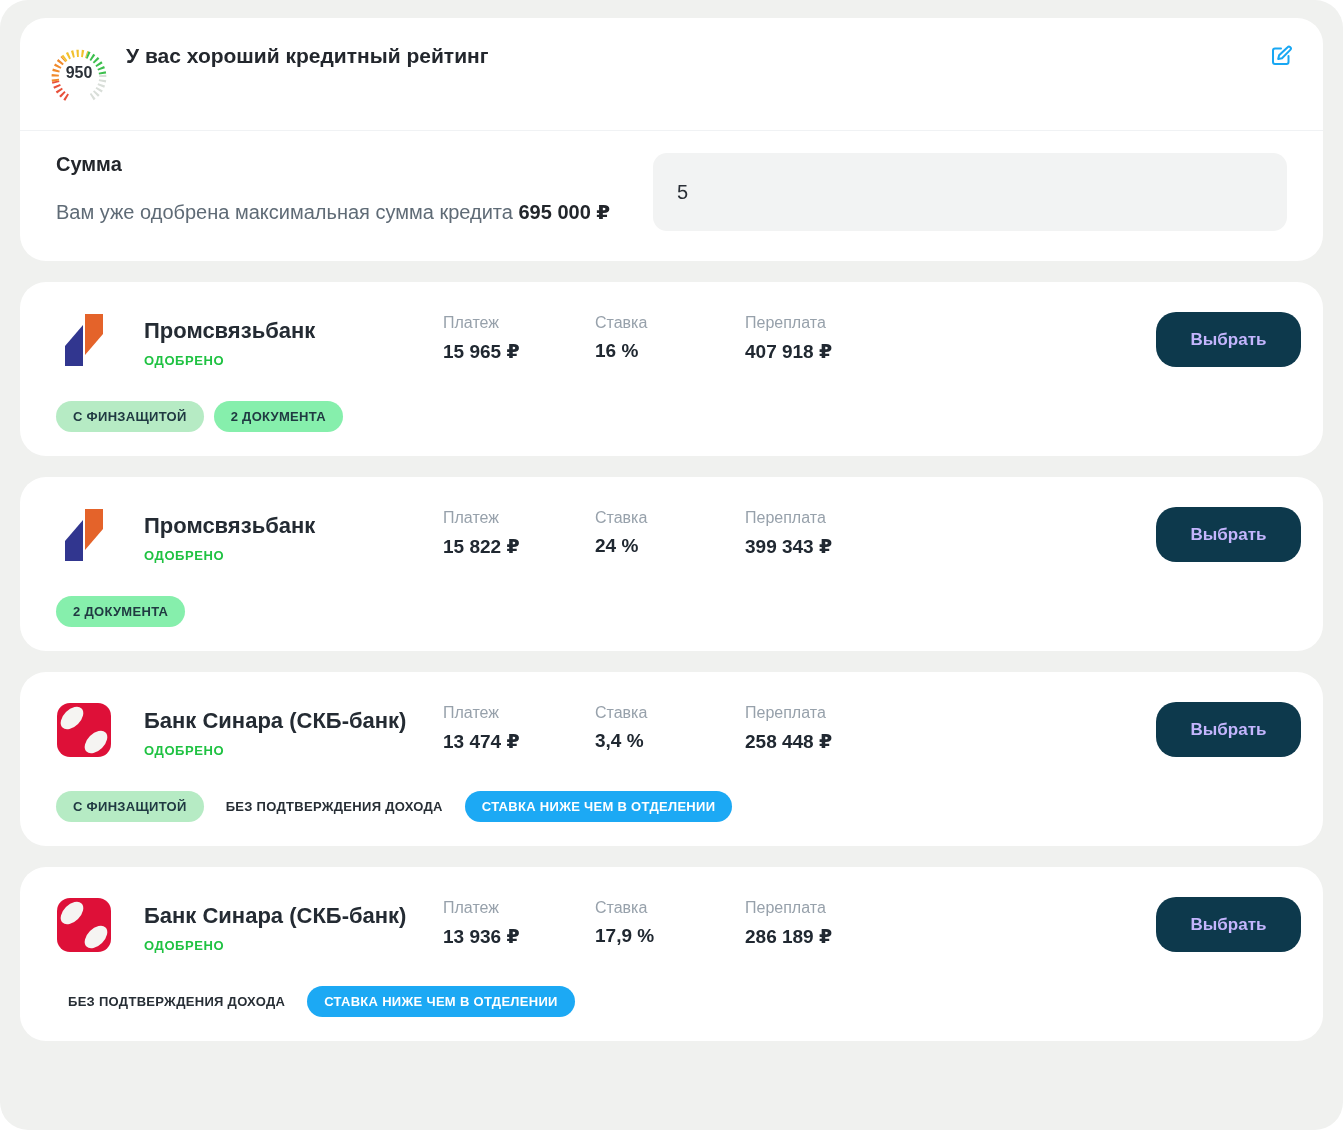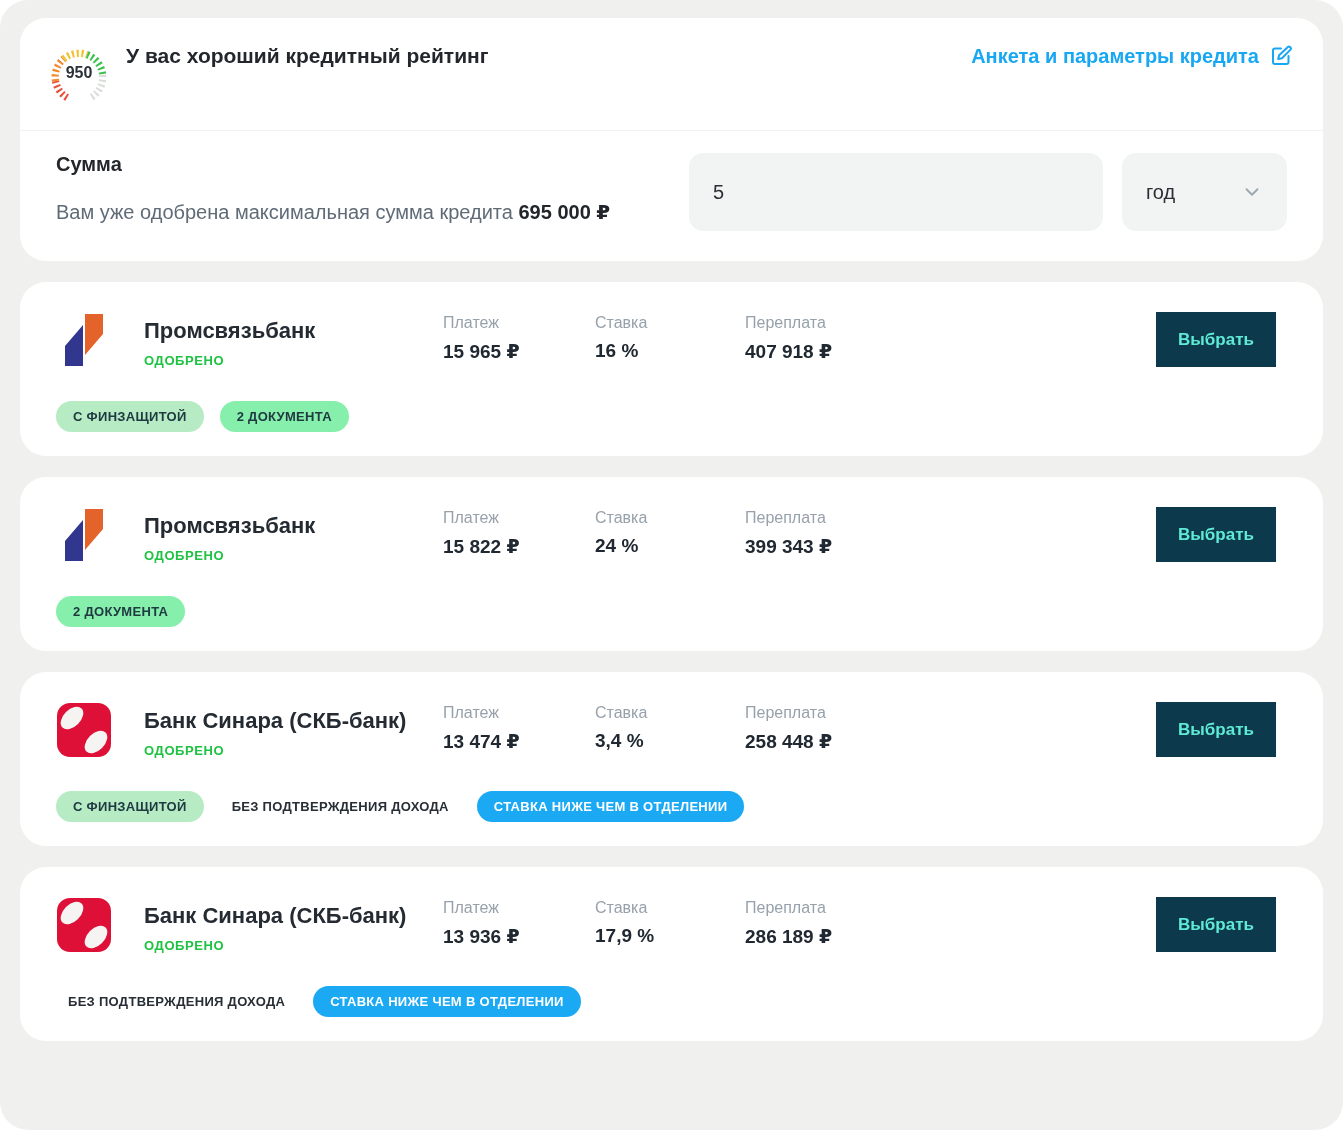--- a/index.html
+++ b/index.html
@@ -9,21 +9,21 @@
   
   .top-card { background:#fff; border-radius:26px; margin:18px 20px 0; }
   .rating-header { display:flex; align-items:flex-start; padding:26px 30px 24px 28px; border-bottom:1px solid #f0f2f4; }
   .gauge-wrap { position:relative; width:62px; height:62px; flex:0 0 auto; }
   .gauge-wrap svg { display:block; }
   .gauge-score { position:absolute; left:0; top:20px; width:100%; text-align:center; font-size:16px; font-weight:700; color:#2b3138; }
   .rating-title { margin-left:16px; font-size:21px; font-weight:600; color:#23272d; }
   .spacer { flex:1; }
   .params-link { display:flex; align-items:center; gap:10px; color:#18a7f3; font-size:20px; font-weight:600; cursor:pointer; }
 
-  .form-area { display:flex; padding:22px 36px 30px; gap:36px; }
+  .form-area { display:flex; padding:22px 36px 30px; }
   .form-col-amount { width:597px; flex:0 0 auto; }
   .form-col-term { flex:1; }
   .field-label { font-size:20px; font-weight:700; color:#23262b; margin-bottom:15px; }
   .input-box { position:relative; background:#f2f3f3; border-radius:14px; height:78px; display:flex; align-items:center; padding:0 24px; font-size:20px; color:#2a2f36; }
   .slider { position:absolute; left:20px; right:20px; bottom:-3px; height:18px; }
   .slider-track { position:absolute; left:0; right:0; top:7px; height:5px; border-radius:3px; background:#18a7f3; }
   .slider-thumb { position:absolute; top:0; width:18px; height:18px; border-radius:50%; background:#18a7f3; transform:translateX(-50%); cursor:grab; }
   .amount-hint { margin-top:24px; font-size:20px; color:#5f6b76; }
   .amount-hint b { color:#22262b; font-weight:700; }
   .term-row { display:flex; gap:19px; }
@@ -33,22 +33,22 @@
 
   
   .offer-card { background:#fff; border-radius:26px; margin:21px 20px 0; padding:30px 36px 24px; }
   .offer-main { display:grid; grid-template-columns:387px 152px 150px 1fr 131px; align-items:flex-start; min-height:62px; }
   .bank-block { display:flex; align-items:flex-end; gap:32px; }
   .bank-logo { width:56px; height:56px; flex:0 0 auto; }
   .bank-name { font-size:22px; font-weight:600; color:#242b33; line-height:1.2; }
   .bank-status { margin-top:9px; font-size:13px; font-weight:700; letter-spacing:.6px; color:#1fc242; }
   .stat-label { font-size:16px; color:#97a1ab; margin-top:2px; }
   .stat-value { font-size:19px; font-weight:700; color:#202831; margin-top:8px; }
-  .choose-btn { height:55px; width:120px; background:#0d394c; color:#5eead4; border:none; border-radius:0; font-size:17px; font-weight:600; font-family:inherit; cursor:pointer; }
-  .tags-row { display:flex; align-items:center; gap:16px; margin-top:27px; }
+  .choose-btn { height:55px; width:145px; background:#0d394c; color:#c4b5fd; border:none; border-radius:20px; font-size:17px; font-weight:600; font-family:inherit; cursor:pointer; }
+  .tags-row { display:flex; align-items:center; gap:10px; margin-top:27px; }
   .tag { font-size:13px; font-weight:700; letter-spacing:.3px; border-radius:18px; padding:8px 17px; color:#203a42; white-space:nowrap; }
   .tag-green { background:#b6ebc4; }
   .tag-orange { background:#86efac; }
   .tag-blue { background:#1ca9f4; color:#ffffff; }
   .tag-plain { background:none; padding:8px 12px; color:#272e35; }
 </style>
 </head>
 <body>
 
 <div class="app">
@@ -62,21 +62,20 @@
           <path d="M7.3 36.0 A23 23 0 0 1 15.2 14.4" stroke="#f08a2c" stroke-width="7" stroke-dasharray="2 2.6"></path>
           <path d="M15.2 14.4 A23 23 0 0 1 37.9 10.4" stroke="#f2c12e" stroke-width="7" stroke-dasharray="2 2.6"></path>
           <path d="M37.9 10.4 A23 23 0 0 1 52.9 30.0" stroke="#3dbf4e" stroke-width="7" stroke-dasharray="2 2.6"></path>
           <path d="M52.9 30.0 A23 23 0 0 1 41.5 51.9" stroke="#d9ded9" stroke-width="7" stroke-dasharray="2 2.6"></path>
         </svg>
         <div class="gauge-score">950</div>
       </div>
       <div class="rating-title">У вас хороший кредитный рейтинг</div>
       <div class="spacer"></div>
       <div class="params-link">
-        <span>Анкета и параметры кредита</span>
         <span class="chevron">
           <svg width="24" height="24" viewBox="0 0 24 24" fill="none" stroke="#18a7f3" stroke-width="2" stroke-linecap="round" stroke-linejoin="round">
             <path d="M12 4.5H6a2 2 0 0 0-2 2V18a2 2 0 0 0 2 2h11.5a2 2 0 0 0 2-2v-6"></path>
             <path d="M18.6 3.2a1.9 1.9 0 0 1 2.7 2.7L13 14.2l-3.8.9.9-3.8z"></path>
           </svg>
         </span>
       </div>
     </div>
 
     <div class="form-area">
@@ -85,28 +84,20 @@
         <div class="amount-hint">
           <span>Вам уже одобрена максимальная сумма кредита</span>
           <b>695 000 ₽</b>
         </div>
       </div>
       <div class="form-col-term">
         <div class="term-row">
           <div class="input-box term-input">
             <span>5</span>
           </div>
-          <div class="input-box term-select">
-            <span>год</span>
-            <span class="chevron">
-              <svg width="22" height="22" viewBox="0 0 24 24" fill="none" stroke="#9aa7b0" stroke-width="2" stroke-linecap="round" stroke-linejoin="round">
-                <polyline points="6 9 12 15 18 9"></polyline>
-              </svg>
-            </span>
-          </div>
         </div>
       </div>
     </div>
   </div>
 
   <div class="offer-card">
     <div class="offer-main">
       <div class="bank-block">
         <span class="bank-logo">
           <svg width="56" height="56" viewBox="0 0 56 56">

